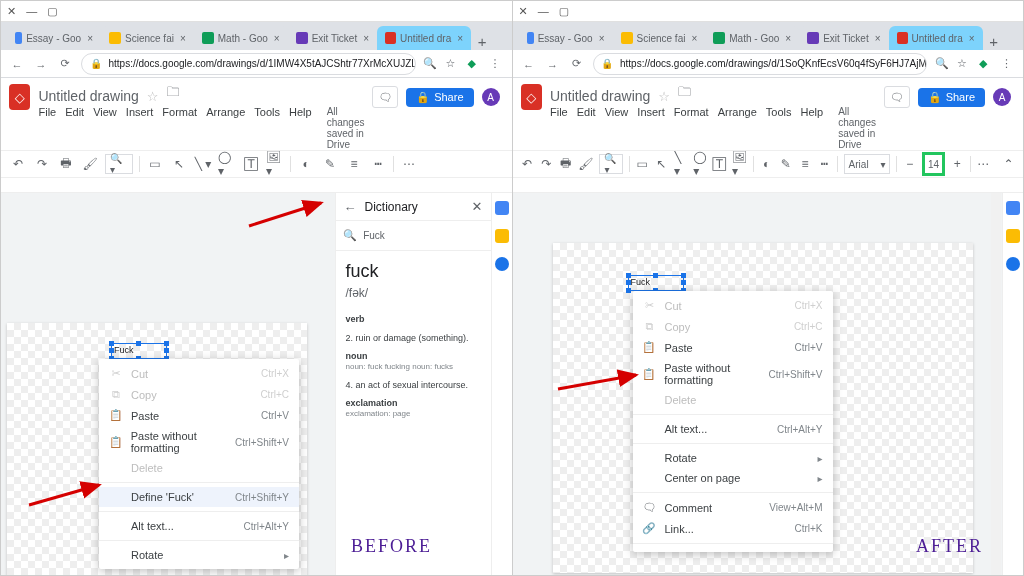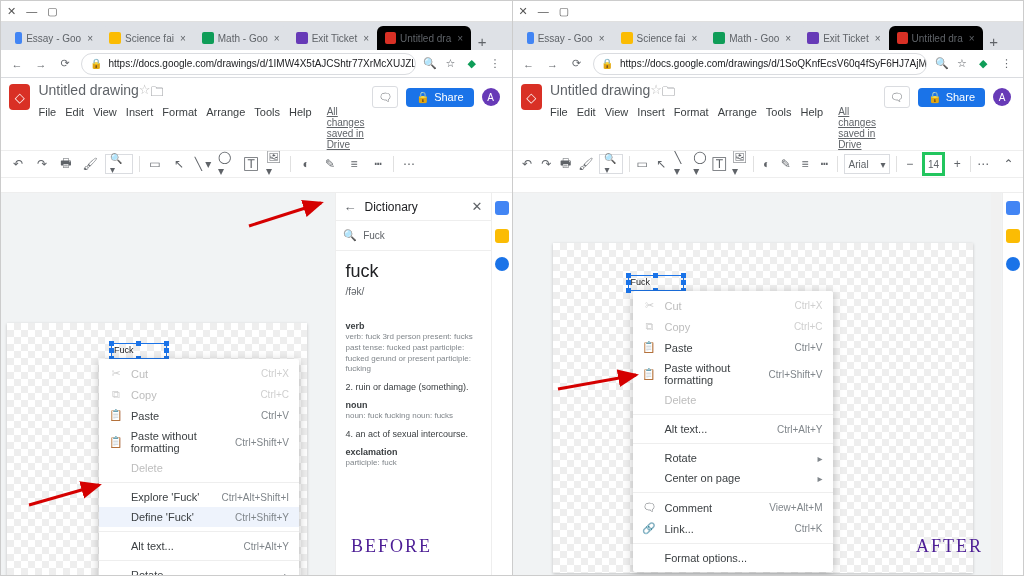--- a/index.html
+++ b/index.html
@@ -4,40 +4,40 @@
 <style>
   html,body{margin:0;padding:0;font-family:Arial,Helvetica,sans-serif;font-size:11px;color:#3c4043;background:#fff}
   .wrap{display:flex;width:1024px;height:576px}
   .pane{position:relative;flex:1;border:1px solid #ccc;background:#fff;overflow:hidden}
   .pane+.pane{border-left:none}
   
   .win-btns{height:16px;display:flex;align-items:center;gap:10px;padding:2px 6px;border-bottom:1px solid #e0e0e0;color:#555}
   .win-btns span{font-size:11px;line-height:1}
   .tabstrip{display:flex;align-items:flex-end;height:28px;background:#dee1e6;padding-left:6px;gap:0}
   .tab{display:flex;align-items:center;gap:4px;height:24px;padding:0 8px;font-size:10px;color:#5f6368;border-top-left-radius:6px;border-top-right-radius:6px;max-width:78px;overflow:hidden;white-space:nowrap;background:#dee1e6}
-  .tab.active{background:#000000}
+  .tab.active{background:#7dd3fc}
   .tab .x{color:#5f6368;font-size:10px;margin-left:2px}
   .tab .fav{width:12px;height:12px;border-radius:2px;display:inline-block}
   .newtab{width:22px;text-align:center;color:#5f6368;font-size:15px}
   .addrbar{display:flex;align-items:center;gap:8px;height:27px;padding:0 8px;background:#fff;border-bottom:1px solid #dadce0}
   .navbtn{width:16px;height:16px;color:#5f6368;display:flex;align-items:center;justify-content:center}
   .omnibox{flex:1;height:20px;border:1px solid #dadce0;border-radius:11px;padding:0 8px;display:flex;align-items:center;gap:6px;font-size:10px;color:#202124;overflow:hidden;white-space:nowrap}
   .omnibox .lock{color:#1a9c5d;font-size:10px}
   .addr-icons{display:flex;gap:8px;align-items:center}
   .addr-icons span{width:14px;height:14px;color:#5f6368}
   .avatar{width:18px;height:18px;border-radius:50%;background:#673ab7;color:#fff;display:flex;align-items:center;justify-content:center;font-size:10px}
   
   .docs-head{display:flex;align-items:flex-start;padding:4px 8px 0 8px;gap:8px}
   .docs-logo{width:26px;height:26px;background:#d93025;border-radius:4px;display:flex;align-items:center;justify-content:center;color:#fff;font-size:13px;margin-top:2px}
-  .docs-title-row{display:flex;align-items:flex-start;gap:0}
+  .docs-title-row{display:flex;align-items:flex-end;gap:8px}
   .docs-title{font-size:14px;color:#5f6368}
   .star{color:#bbb;font-size:13px}
   .folder{color:#5f6368;font-size:13px}
   .menus{display:flex;gap:9px;font-size:11px;color:#3c4043;margin-top:2px}
-  .saved{color:#5f6368;font-size:10px;margin-left:6px;text-decoration:underline}
+  .saved{color:#5f6368;font-size:10px;margin-left:6px;}
   .head-right{margin-left:auto;display:flex;align-items:center;gap:8px;padding-right:4px;margin-top:4px}
   .chatbtn{width:24px;height:20px;border:1px solid #dadce0;border-radius:3px;display:flex;align-items:center;justify-content:center;color:#5f6368}
   .sharebtn{background:#1a73e8;color:#fff;border-radius:4px;padding:3px 10px;font-size:11px;display:flex;align-items:center;gap:4px}
   
   .toolbar{display:flex;align-items:center;gap:6px;height:26px;padding:0 8px;border-top:1px solid #eee;border-bottom:1px solid #eee;color:#5f6368;overflow:hidden}
   .tb{width:18px;height:18px;display:flex;align-items:center;justify-content:center;font-size:12px}
   .tb.sep{width:1px;height:16px;background:#e0e0e0}
   .tb.font{width:50px;border:1px solid #dadce0;padding:0 4px;font-size:10px;justify-content:space-between}
   .tb.num{width:22px;border:3px solid #22c55e;font-size:10px}
   .zoompill{border:1px solid #dadce0;padding:0 4px;font-size:10px;display:flex;align-items:center}
@@ -64,21 +64,21 @@
   
   .dict{width:155px;border-left:1px solid #eee;background:#fff;display:flex;flex-direction:column;font-size:10px;color:#3c4043}
   .dict-head{display:flex;align-items:center;padding:6px 8px;gap:8px;border-bottom:1px solid #eee}
   .dict-head .back{font-size:13px;color:#5f6368}
   .dict-head .title{font-size:12px;color:#202124;flex:1}
   .dict-head .close{color:#5f6368;font-size:13px}
   .dict-search{display:flex;align-items:center;gap:6px;padding:8px;border-bottom:1px solid #eee;color:#5f6368}
   .dict-search .mag{font-size:11px}
   .dict-body{padding:8px 10px;overflow:auto;line-height:1.35}
   .dict-body .word{font-size:18px;color:#202124;margin-bottom:2px}
-  .dict-body .pron{font-size:10px;color:#5f6368;margin-bottom:21px}
+  .dict-body .pron{font-size:12px;color:#5f6368;margin-bottom:12px}
   .dict-body .pos{font-weight:bold;font-size:9px;margin-top:6px}
   .dict-body .forms{font-size:8px;color:#80868b}
   .dict-body .def{font-size:9px;margin-top:6px}
   
   .rail{width:20px;background:#fff;border-left:1px solid #eee;display:flex;flex-direction:column;align-items:center;gap:14px;padding-top:8px}
   .rail div{width:14px;height:14px;border-radius:3px}
   .rail .cal{background:#4285f4}
   .rail .keep{background:#fbbc04}
   .rail .tasks{background:#1a73e8;border-radius:50%}
   
@@ -247,27 +247,20 @@
               <span class="sc">Ctrl+Shift+V</span>
             </div>
             <div class="mi dis">
               <span class="l">
                 <span class="ic"></span>
                 <span>Delete</span>
               </span>
               <span class="sc"></span>
             </div>
             <div class="msep"></div>
-            <div class="mi">
-              <span class="l">
-                <span class="ic"></span>
-                <span>Explore 'Fuck'</span>
-              </span>
-              <span class="sc">Ctrl+Alt+Shift+I</span>
-            </div>
             <div class="mi hover">
               <span class="l">
                 <span class="ic"></span>
                 <span>Define 'Fuck'</span>
               </span>
               <span class="sc">Ctrl+Shift+Y</span>
             </div>
             <div class="msep"></div>
             <div class="mi">
               <span class="l">
@@ -318,27 +311,26 @@
       </div>
       <div class="dict-search">
         <span class="mag">🔍</span>
         <span>Fuck</span>
       </div>
       <div class="dict-body">
         <div class="word">fuck</div>
         <div class="pron">/fək/</div>
         <div>
               <div class="pos">verb</div>
-              <div class="forms">verb: fuck 3rd person present: fucks past tense: fucked past participle: fucked gerund or present participle: fucking</div>
               <div class="def">2. ruin or damage (something).</div>
               <div class="pos">noun</div>
               <div class="forms">noun: fuck fucking noun: fucks</div>
               <div class="def">4. an act of sexual intercourse.</div>
               <div class="pos">exclamation</div>
-              <div class="forms">participle: fuck</div>
+              <div class="forms">exclamation: page</div>
             </div>
       </div>
     </div>
 
     <div class="rail">
       <div class="cal"></div>
       <div class="keep"></div>
       <div class="tasks"></div>
     </div>
   </div>
@@ -546,27 +538,20 @@
               <span class="sc">View+Alt+M</span>
             </div>
             <div class="mi">
               <span class="l">
                 <span class="ic">🔗</span>
                 <span>Link...</span>
               </span>
               <span class="sc">Ctrl+K</span>
             </div>
             <div class="msep"></div>
-            <div class="mi">
-              <span class="l">
-                <span class="ic"></span>
-                <span>Format options...</span>
-              </span>
-              <span class="sc"></span>
-            </div>
           </div>
 
       <div class="arrow" style="left:45px;top:178px">
         <svg width="85" height="24">
               <defs>
                 <marker id="ah3" markerWidth="8" markerHeight="8" refX="6" refY="3" orient="auto">
                   <path d="M0,0 L7,3 L0,6 Z" fill="#d50000"></path>
                 </marker>
               </defs>
         <line x1="0" y1="18" x2="78" y2="4" stroke="#d50000" stroke-width="3" marker-end="url(#ah3)"></line>

